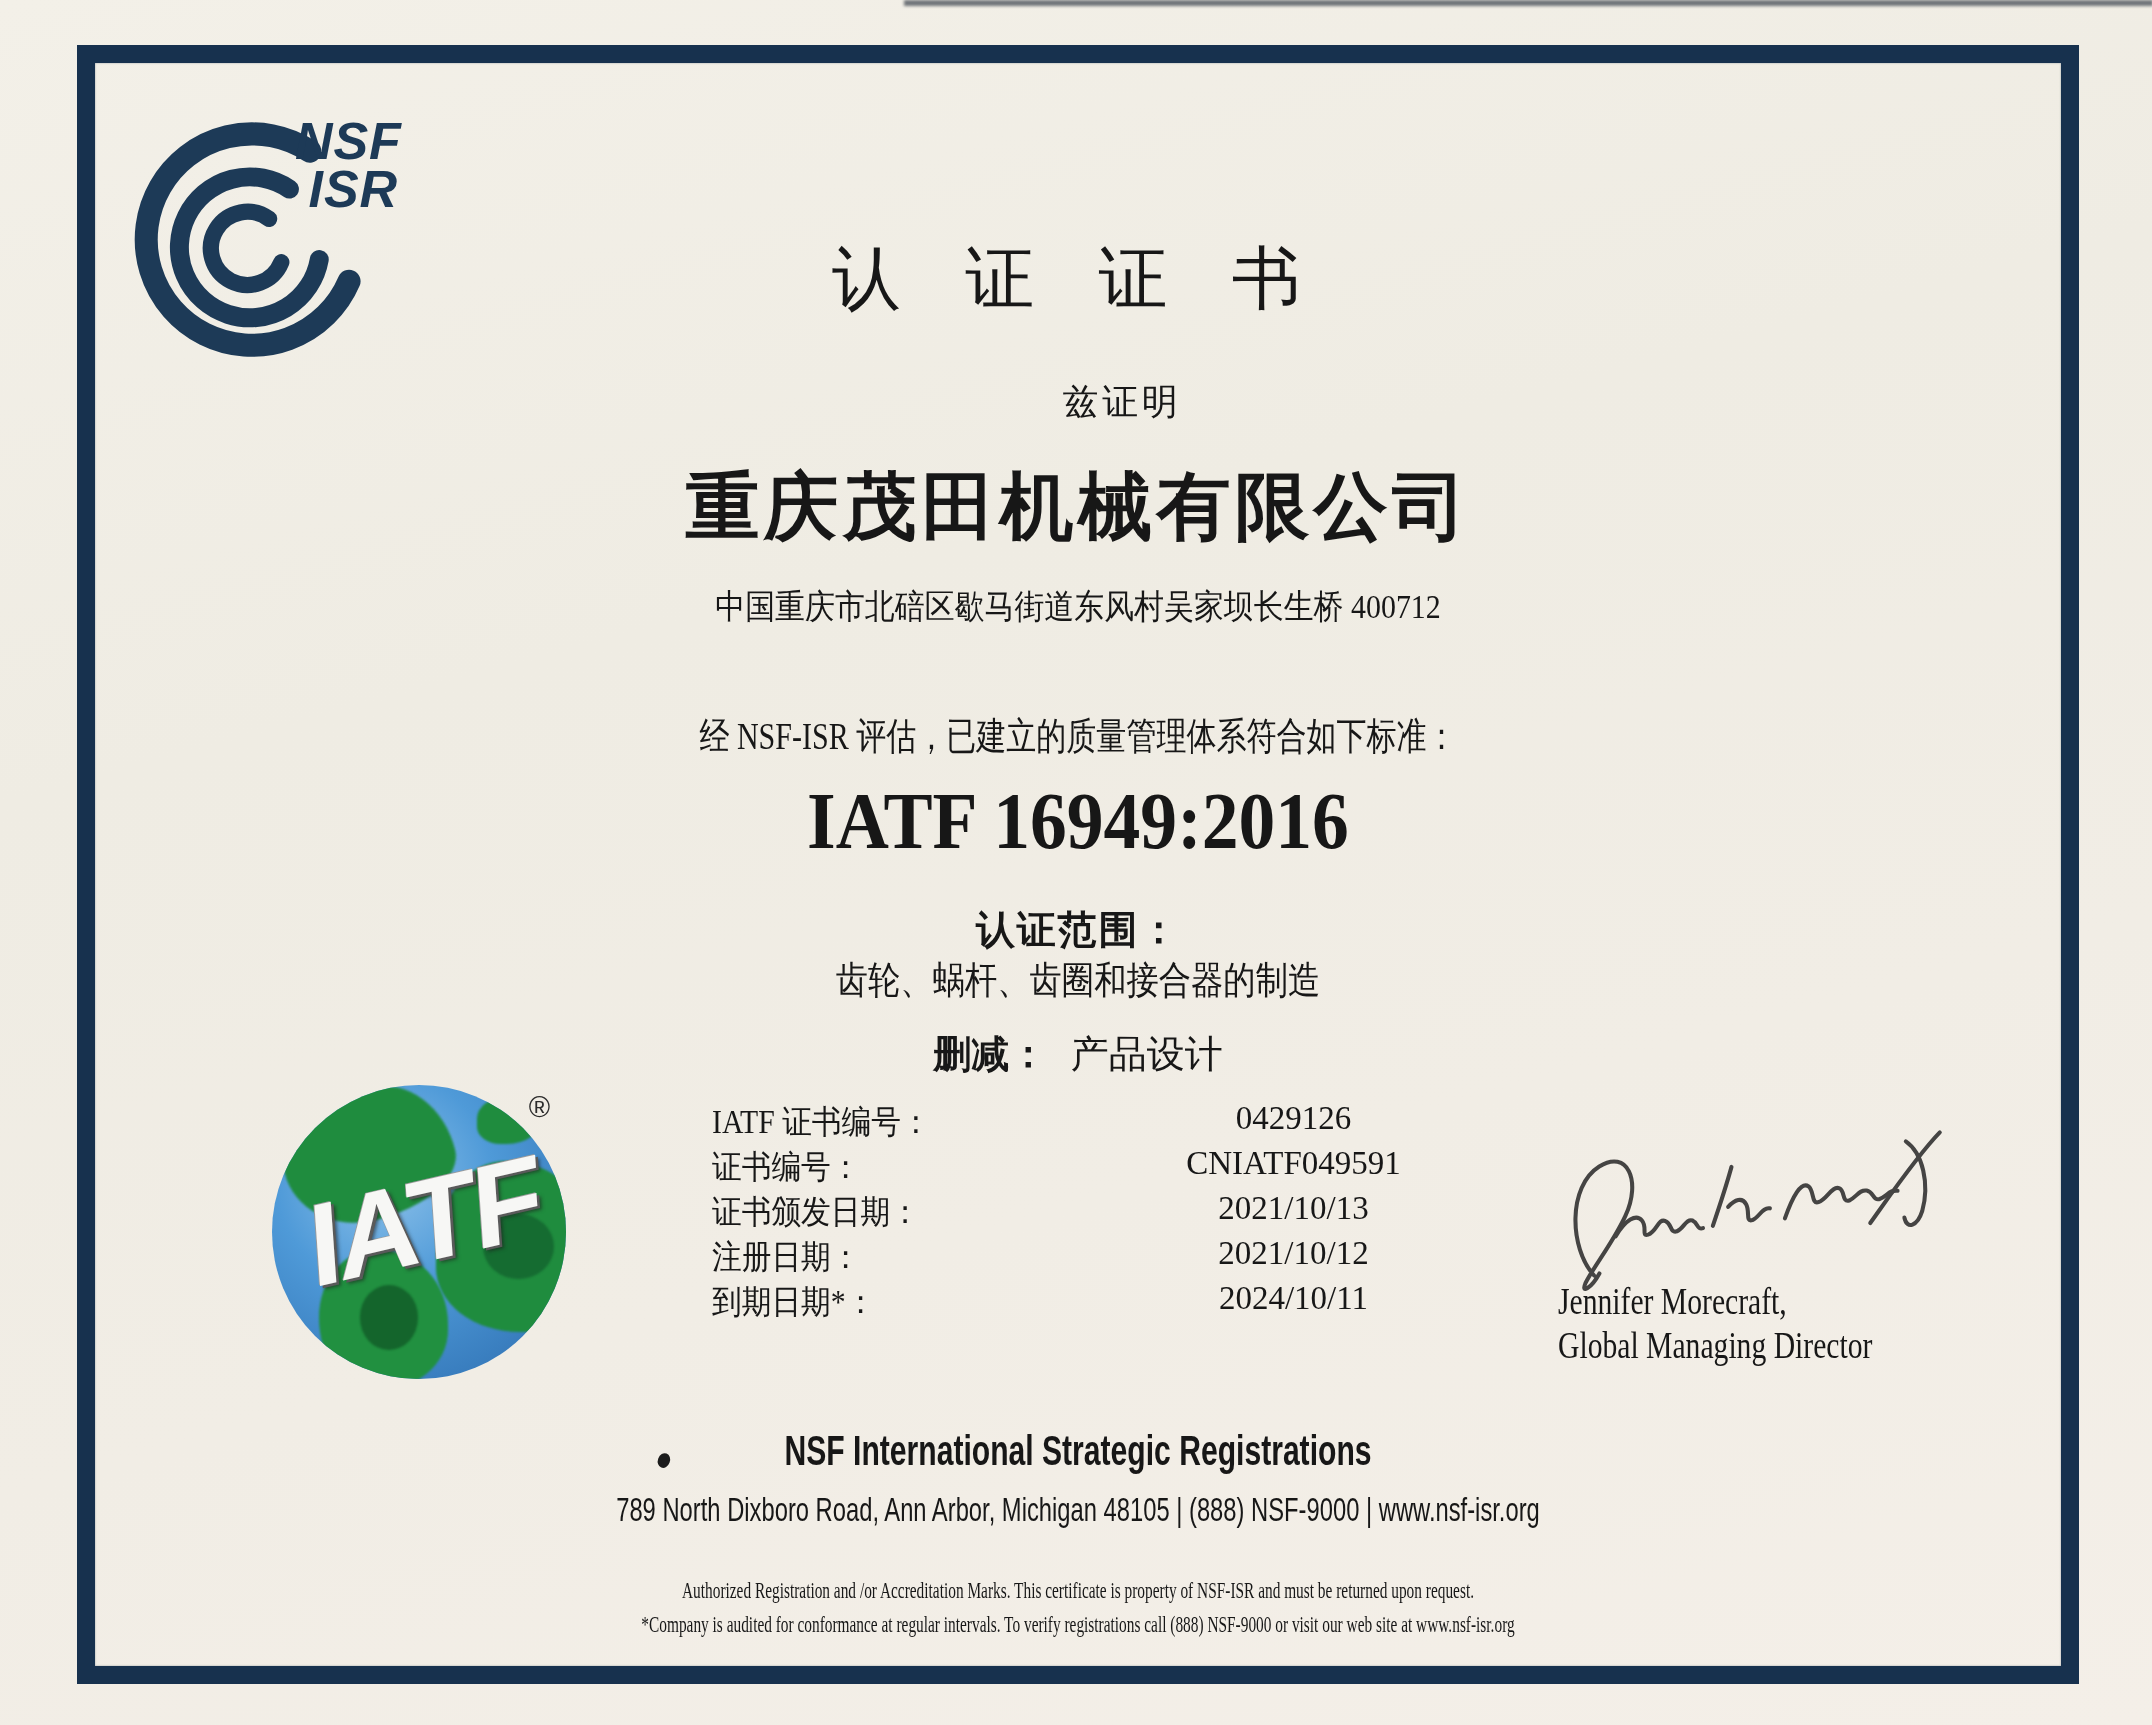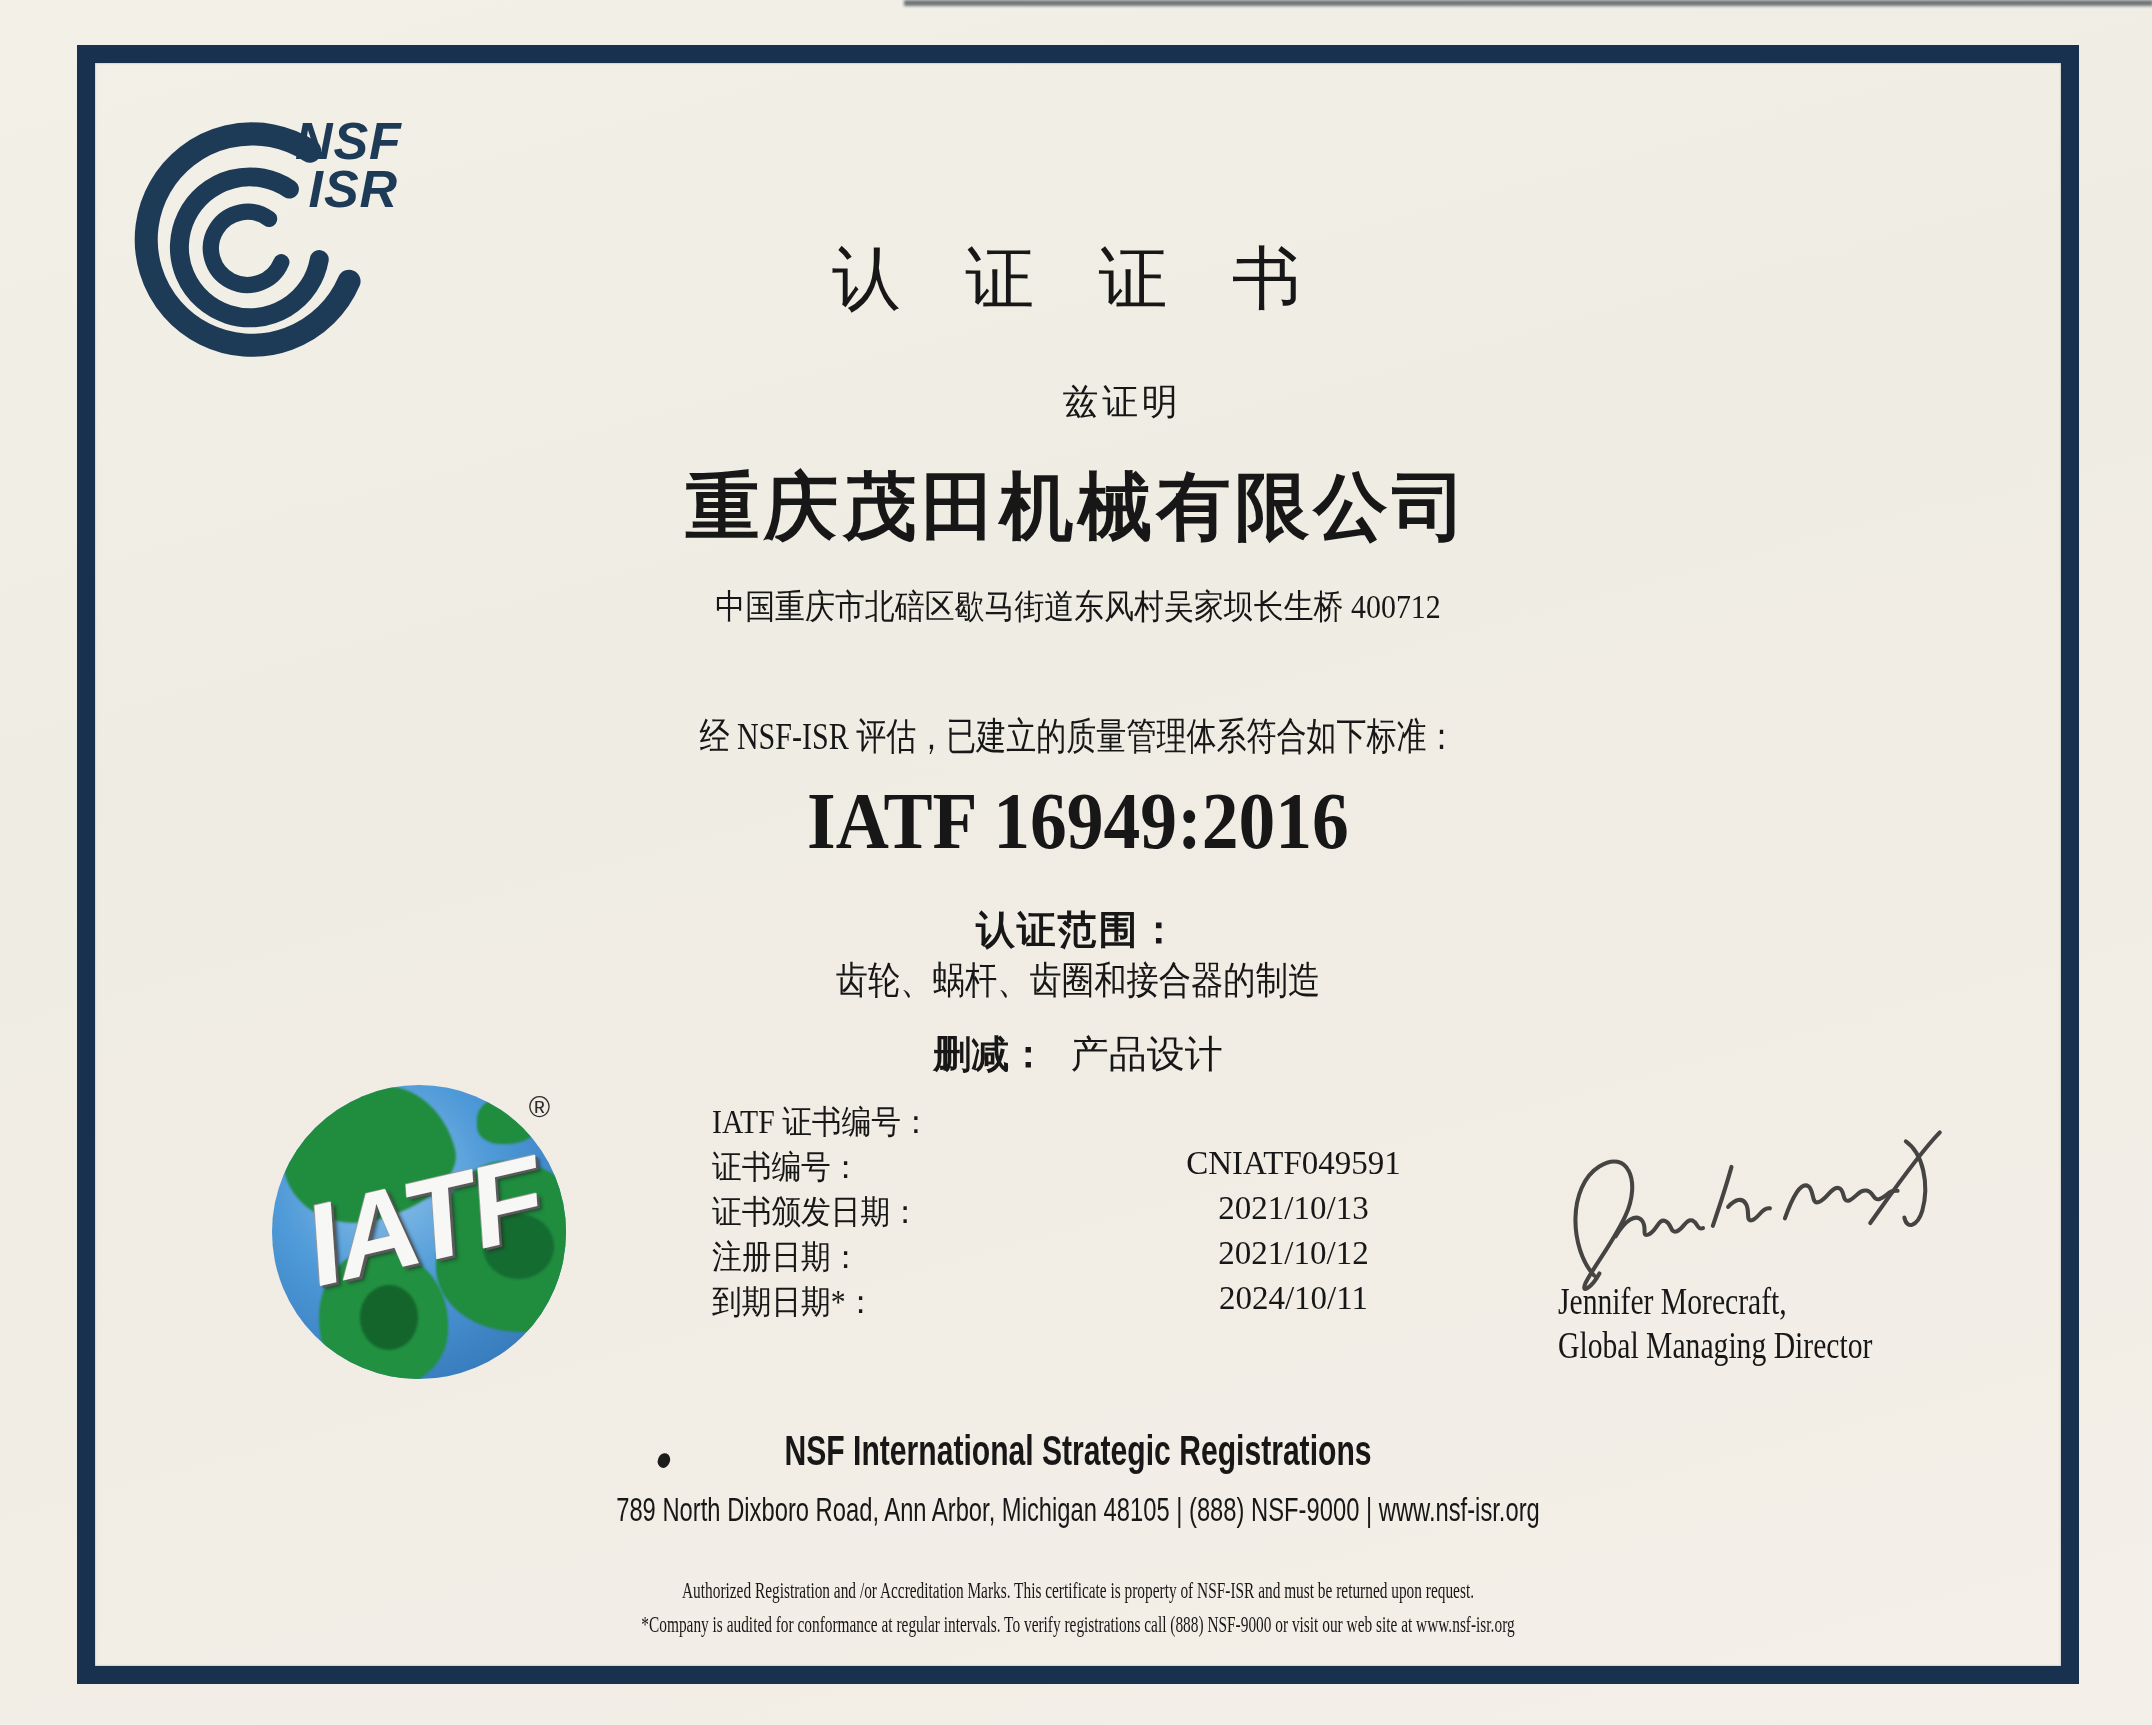--- a/index.html
+++ b/index.html
@@ -119,20 +119,21 @@
   <div class="center-line standard">IATF 16949:2016</div>
   <div class="center-line scope-heading">认证范围：</div>
   <div class="center-line scope-text">齿轮、蜗杆、齿圈和接合器的制造</div>
   <div class="center-line exclusion">
     <span class="lbl">删减：</span><span>产品设计</span>
   </div>
 
   <div class="details">
     <div class="row">
       <span class="lbl">IATF 证书编号：</span>
+      <span class="val">0429126</span>
     </div>
     <div class="row">
       <span class="lbl">证书编号：</span>
       <span class="val">CNIATF049591</span>
     </div>
     <div class="row">
       <span class="lbl">证书颁发日期：</span>
       <span class="val">2021/10/13</span>
     </div>
     <div class="row">

